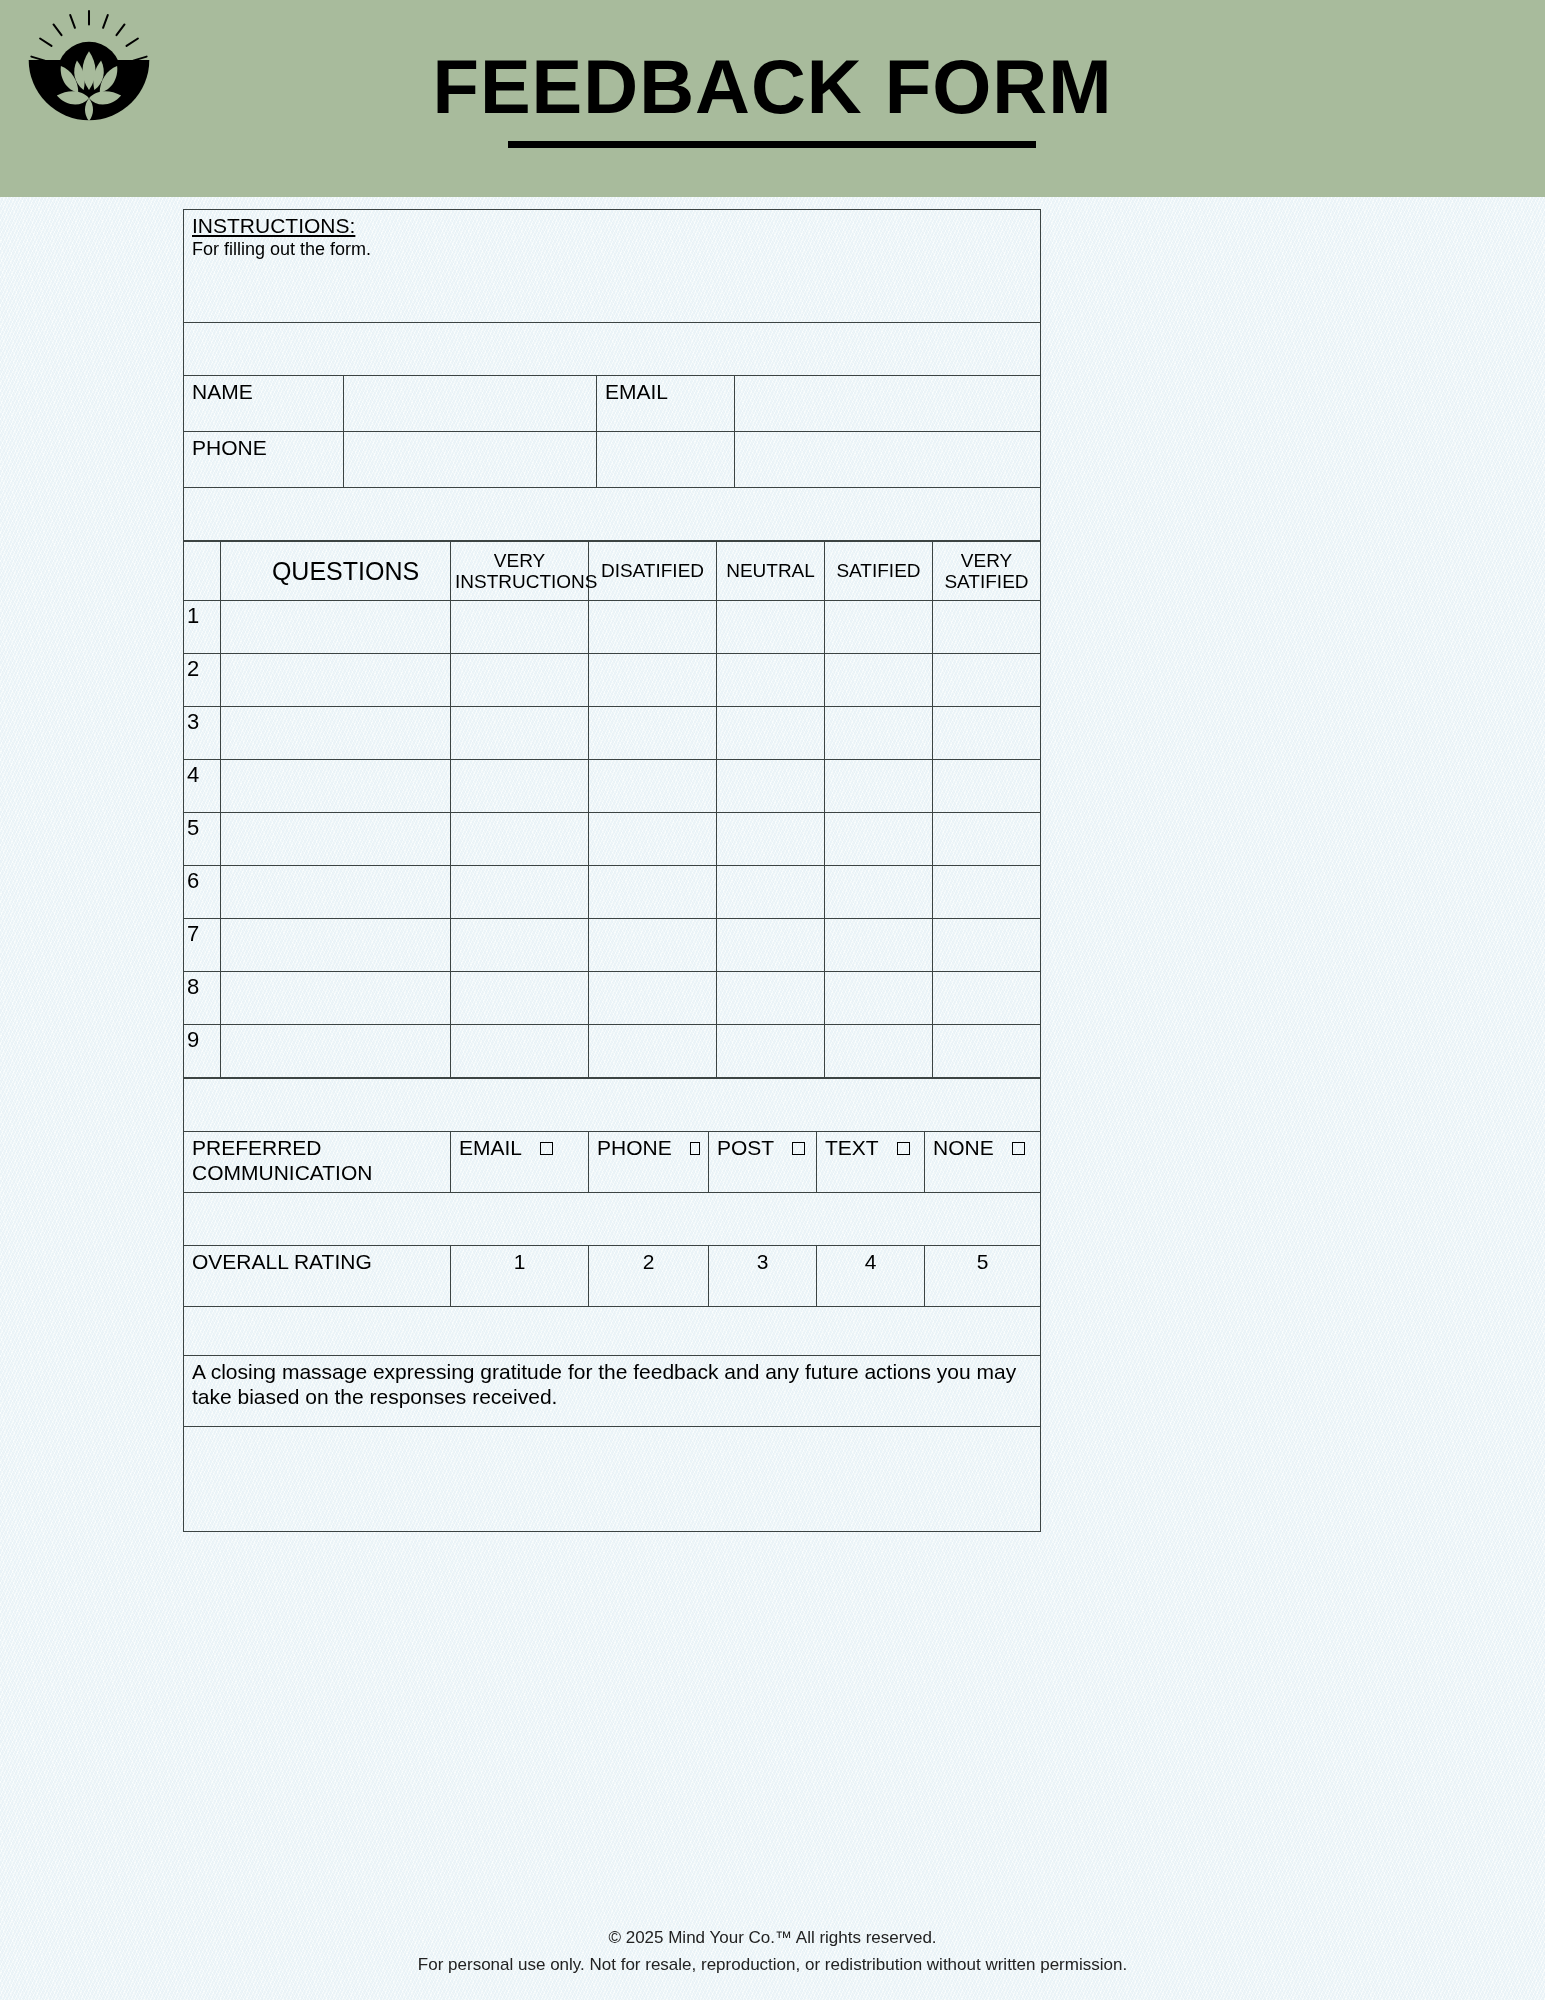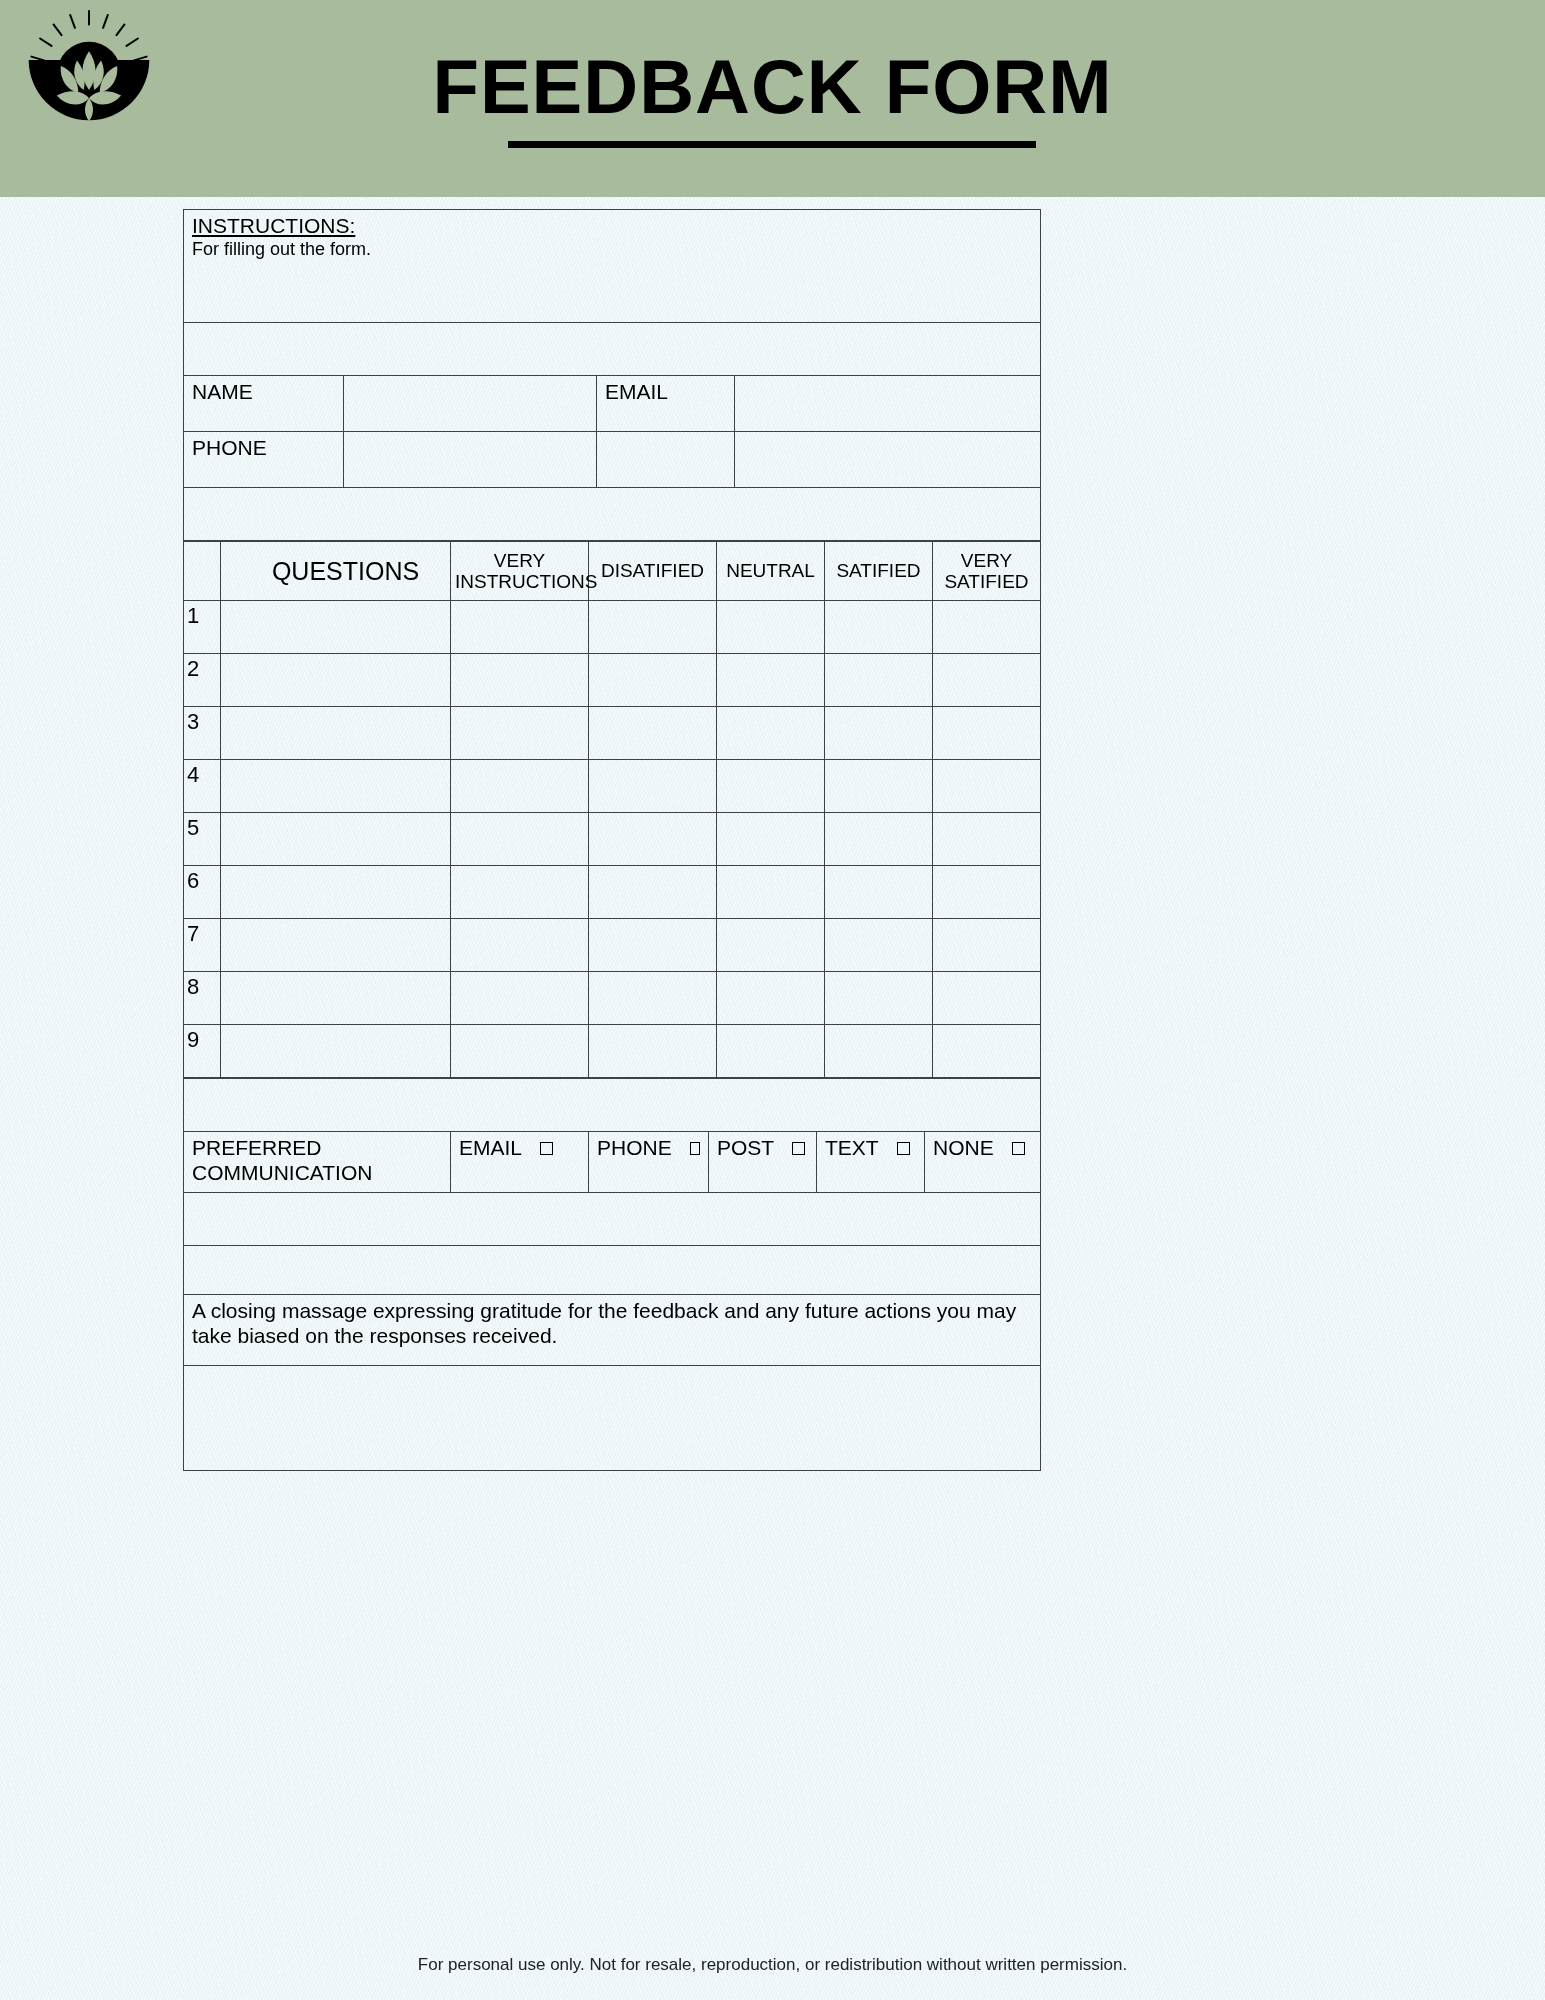--- a/index.html
+++ b/index.html
@@ -424,34 +424,43 @@
             <span>NONE</span>
             <span class="checkbox"></span>
           </span>
         </td>
       </tr>
 
       <tr class="spacer-row">
         <td colspan="6"></td>
       </tr>
 
+      <tr>
+        <td class="or-label">OVERALL RATING</td>
+        <td class="or-num">1</td>
+        <td class="or-num">2</td>
+        <td class="or-num">3</td>
+        <td class="or-num">4</td>
+        <td class="or-num">5</td>
+      </tr>
 
       <tr class="spacer-row-sm">
         <td colspan="6"></td>
       </tr>
 
       <tr class="closing">
         <td colspan="6">
           <span>A closing massage expressing gratitude for the feedback and any future actions</span>
           <span>you may take biased on the responses received.</span>
         </td>
       </tr>
 
       <tr class="tail-row">
         <td colspan="6"></td>
       </tr>
     </tbody>
   </table>
 </div>
 
 <div class="footer">
+  <div>© 2025 Mind Your Co.™ All rights reserved.</div>
   <div>For personal use only. Not for resale, reproduction, or redistribution without written permission.</div>
 </div>
 
 </body></html>

